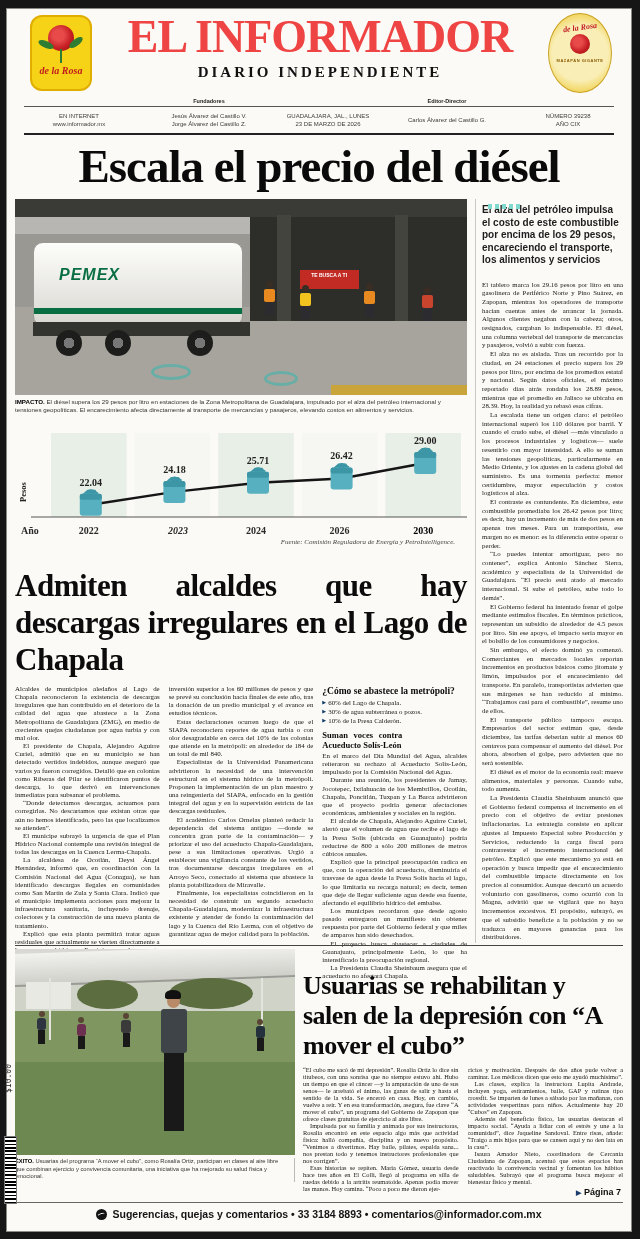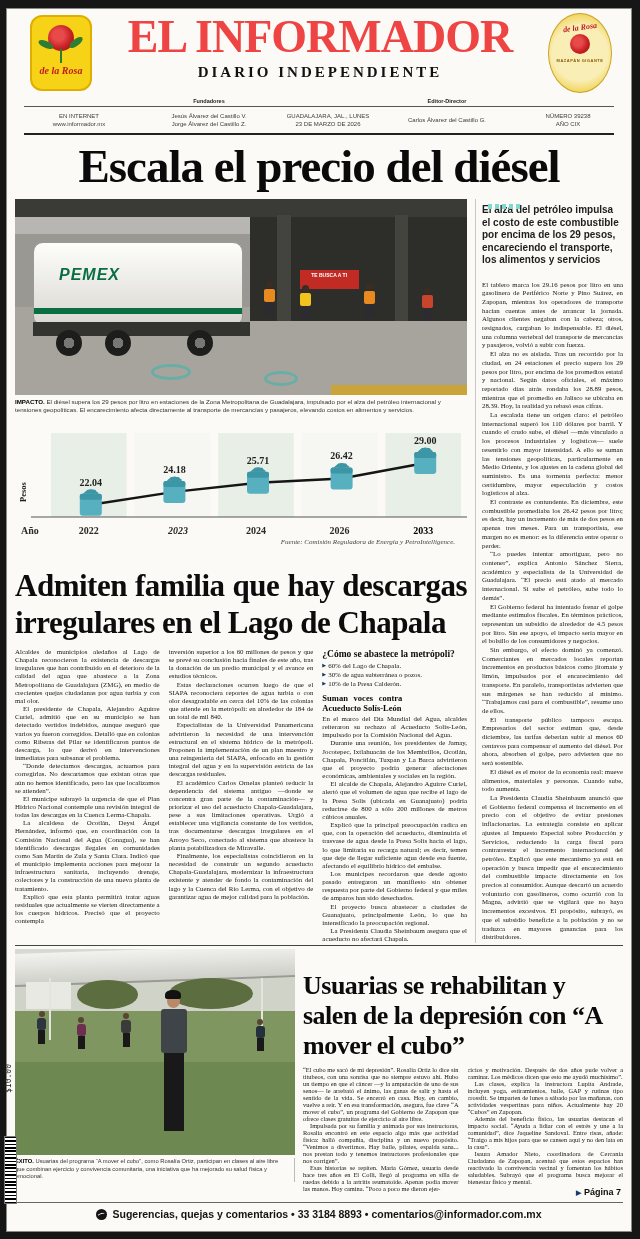--- a/index.html
+++ b/index.html
@@ -259,26 +259,26 @@
             <rect x="393.2" y="23" width="22" height="22" rx="3" fill="#56b0bf"></rect>
             <rect x="393.2" y="23" width="22" height="6" rx="2" fill="#3d96a6"></rect>
             <text x="404.2" y="15" text-anchor="middle" font-family="Liberation Serif,serif" font-size="10" font-weight="bold" fill="#222">29.00</text>
           </svg>
         <div class="chart-years" id="chart-years">
           <span class="xlab">Año</span>
         <span class="chart-year" style="left: 57.8px;">2022</span>
             <span class="chart-year" style="left: 147px; font-style: italic;">2023</span>
             <span class="chart-year" style="left: 225px;">2024</span>
             <span class="chart-year" style="left: 308.6px;">2026</span>
-            <span class="chart-year" style="left: 392.2px; color: rgb(0, 0, 0);">2033</span>
+            <span class="chart-year" style="left: 392.2px; color: rgb(0, 0, 0);">2030</span>
           </div>
         <div class="chart-src">Fuente: Comisión Reguladora de Energía y PetroIntelligence.</div>
       </div>
 
-      <h2 class="chapala-headline">Admiten familia que hay descargas irregulares en el Lago de Chapala</h2>
+      <h2 class="chapala-headline">Admiten alcaldes que hay descargas irregulares en el Lago de Chapala</h2>
       <div class="cols3">
         <div class="ncol">
           <p class="noind">Alcaldes de municipios aledaños al Lago de Chapala reconocieron la existencia de descargas irregulares que han contribuido en el deterioro de la calidad del agua que abastece a la Zona Metropolitana de Guadalajara (ZMG), en medio de crecientes quejas ciudadanas por agua turbia y con mal olor.</p>
           <p>El presidente de Chapala, Alejandro Aguirre Curiel, admitió que en su municipio se han detectado vertidos indebidos, aunque aseguró que varios ya fueron corregidos. Detalló que en colonias como Riberas del Pilar se identificaron puntos de descarga, lo que derivó en intervenciones inmediatas para subsanar el problema.</p>
           <p>“Donde detectamos descargas, actuamos para corregirlas. No descartamos que existan otras que aún no hemos identificado, pero las que localizamos se atienden”.</p>
           <p>El municipe subrayó la urgencia de que el Plan Hídrico Nacional contemple una revisión integral de todas las descargas en la Cuenca Lerma-Chapala.</p>
           <p>La alcaldesa de Ocotlán, Deysi Ángel Hernández, informó que, en coordinación con la Comisión Nacional del Agua (Conagua), se han identificado descargas ilegales en comunidades como San Martín de Zula y Santa Clara. Indicó que el municipio implementa acciones para mejorar la infraestructura sanitaria, incluyendo drenaje, colectores y la construcción de una nueva planta de tratamiento.</p>
           <p>Explicó que esta planta permitirá tratar aguas residuales que actualmente se vierten directamente a los cuerpos hídricos. Precisó que el proyecto contempla</p>
         </div>
         <div class="ncol">

